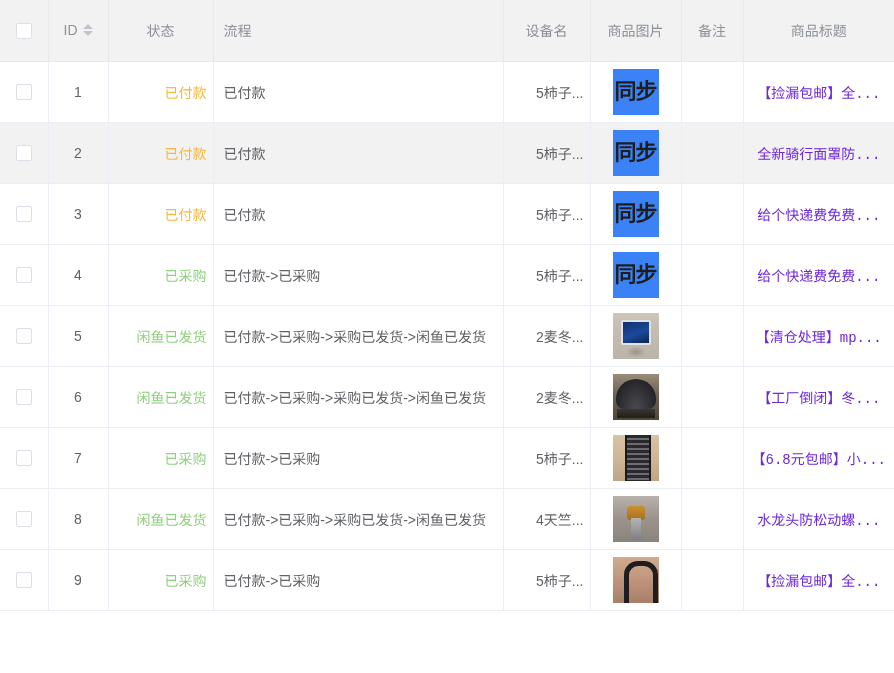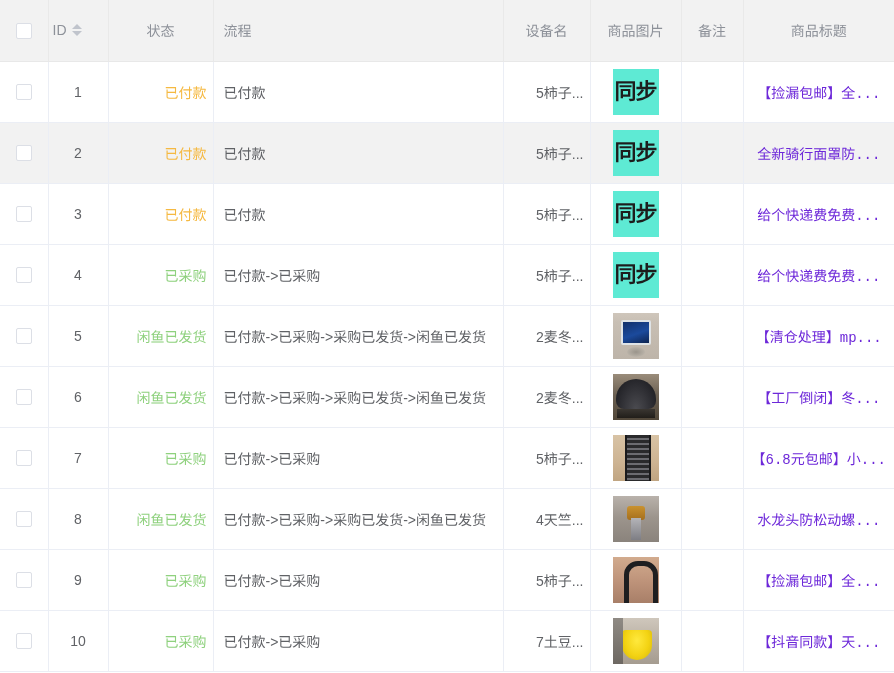--- a/index.html
+++ b/index.html
@@ -72,21 +72,21 @@
   th.col-device .th-inner,
   th.col-img .th-inner,
   th.col-note .th-inner,
   th.col-title .th-inner { justify-content: center; }
 
   .th-inner {
     display: flex;
     align-items: center;
     gap: 5px;
   }
-  th.col-id .th-inner { justify-content: flex-start; }
+  th.col-id .th-inner { justify-content: center; }
 
   
   .sort-caret {
     display: inline-flex;
     flex-direction: column;
     justify-content: center;
     width: 10px;
     height: 18px;
     cursor: pointer;
     line-height: 0;
@@ -158,21 +158,21 @@
   .thumb {
     width: 46px;
     height: 46px;
     display: inline-block;
     vertical-align: middle;
     overflow: hidden;
     position: relative;
     background: #e6e6e6;
   }
   .thumb-sync {
-    background: #5eead4;
+    background: #3b82f6;
     color: #1d1d1d;
     font-size: 22px;
     line-height: 46px;
     text-align: center;
     font-weight: 700;
     letter-spacing: -1px;
     font-family: "DejaVu Sans", "Liberation Sans", sans-serif;
   }
 
   
@@ -433,27 +433,15 @@
           <td class="col-id">9</td>
           <td class="col-status"><span class="status-purchased">已采购</span></td>
           <td class="col-flow">已付款-&gt;已采购</td>
           <td class="col-device">5柿子...</td>
           <td class="col-img"><span class="thumb photo photo-gripper"></span></td>
           <td class="col-note"></td>
           <td class="col-title">
             <span class="cell-ellipsis">【捡漏包邮】全...</span>
           </td>
         </tr>
-        <tr>
-          <td class="col-check"><span class="checkbox"></span></td>
-          <td class="col-id">10</td>
-          <td class="col-status"><span class="status-purchased">已采购</span></td>
-          <td class="col-flow">已付款-&gt;已采购</td>
-          <td class="col-device">7土豆...</td>
-          <td class="col-img"><span class="thumb photo photo-basket"></span></td>
-          <td class="col-note"></td>
-          <td class="col-title">
-            <span class="cell-ellipsis">【抖音同款】天...</span>
-          </td>
-        </tr>
       </tbody>
   </table>
 </div>
 
 </body></html>

